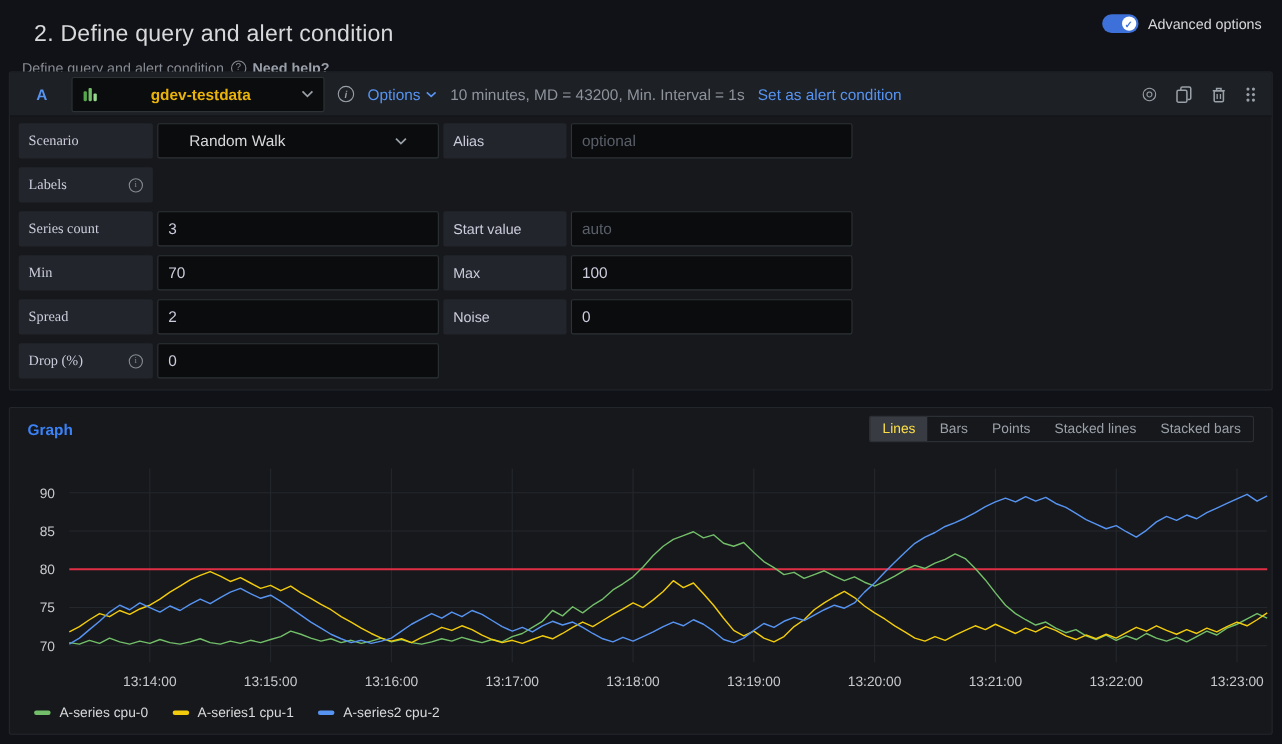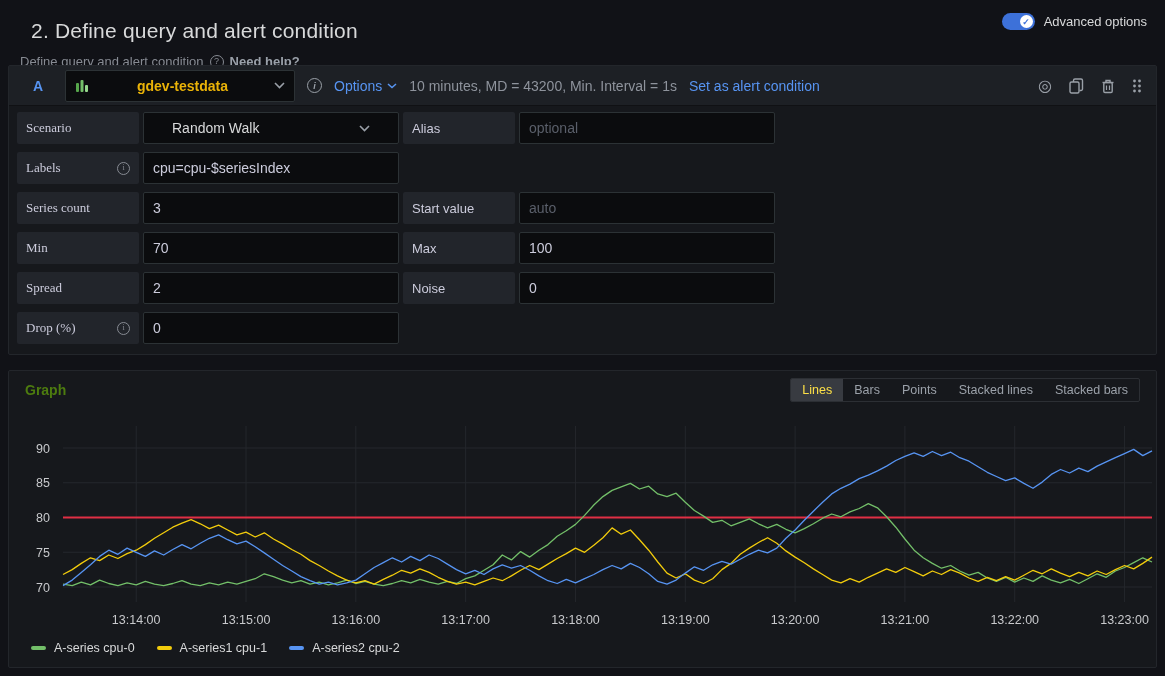--- a/index.html
+++ b/index.html
@@ -75,21 +75,21 @@
   }
   .finput::placeholder { color:#5a5f6a; opacity:1; }
   .fselect {
     width:256px; height:32px; background:#0b0c0e; border:1px solid #2c3235; border-radius:2px;
     display:flex; align-items:center; justify-content:space-between; padding:0 28px;
     font-size:14px; color:#d8d9da; cursor:pointer;
   }
 
   
   .graph-header { height:34px; display:flex; align-items:center; padding:4px 16px 0 16px; }
-  .graph-title { font-size:14px; font-weight:700; color:#4d7c0f; }
+  .graph-title { font-size:14px; font-weight:700; color:#3b82f6; }
   .tab-group {
     margin-left:auto; display:flex; border:1px solid #2c2f34; border-radius:2px; overflow:hidden;
   }
   .tab {
     padding:4px 11px; font-size:12.5px; color:#9ba1a9; cursor:pointer; white-space:nowrap;
   }
   .tab.active { background:#383b41; color:#fde047; }
   #chart-svg { display:block; margin-top:1px; }
   #chart-svg text { font-family:"Liberation Sans", sans-serif; }
   .legend { display:flex; align-items:center; gap:22px; padding-left:22px; margin-top:3px; }
@@ -189,21 +189,20 @@
           <span>Alias</span>
         </div>
       <input class="finput" placeholder="optional" style="">
     </div>
 
     <div class="form-row">
       <div class="flabel w1">
         <span>Labels</span>
         <span class="circle-glyph info-sm">i</span>
       </div>
-      <input class="finput" value="cpu=cpu-$seriesIndex" style="">
     </div>
 
     <div class="form-row">
       <div class="flabel w1">
           <span>Series count</span>
         </div>
       <input class="finput" value="3" style="">
       <div class="flabel w2">
           <span>Start value</span>
         </div>

